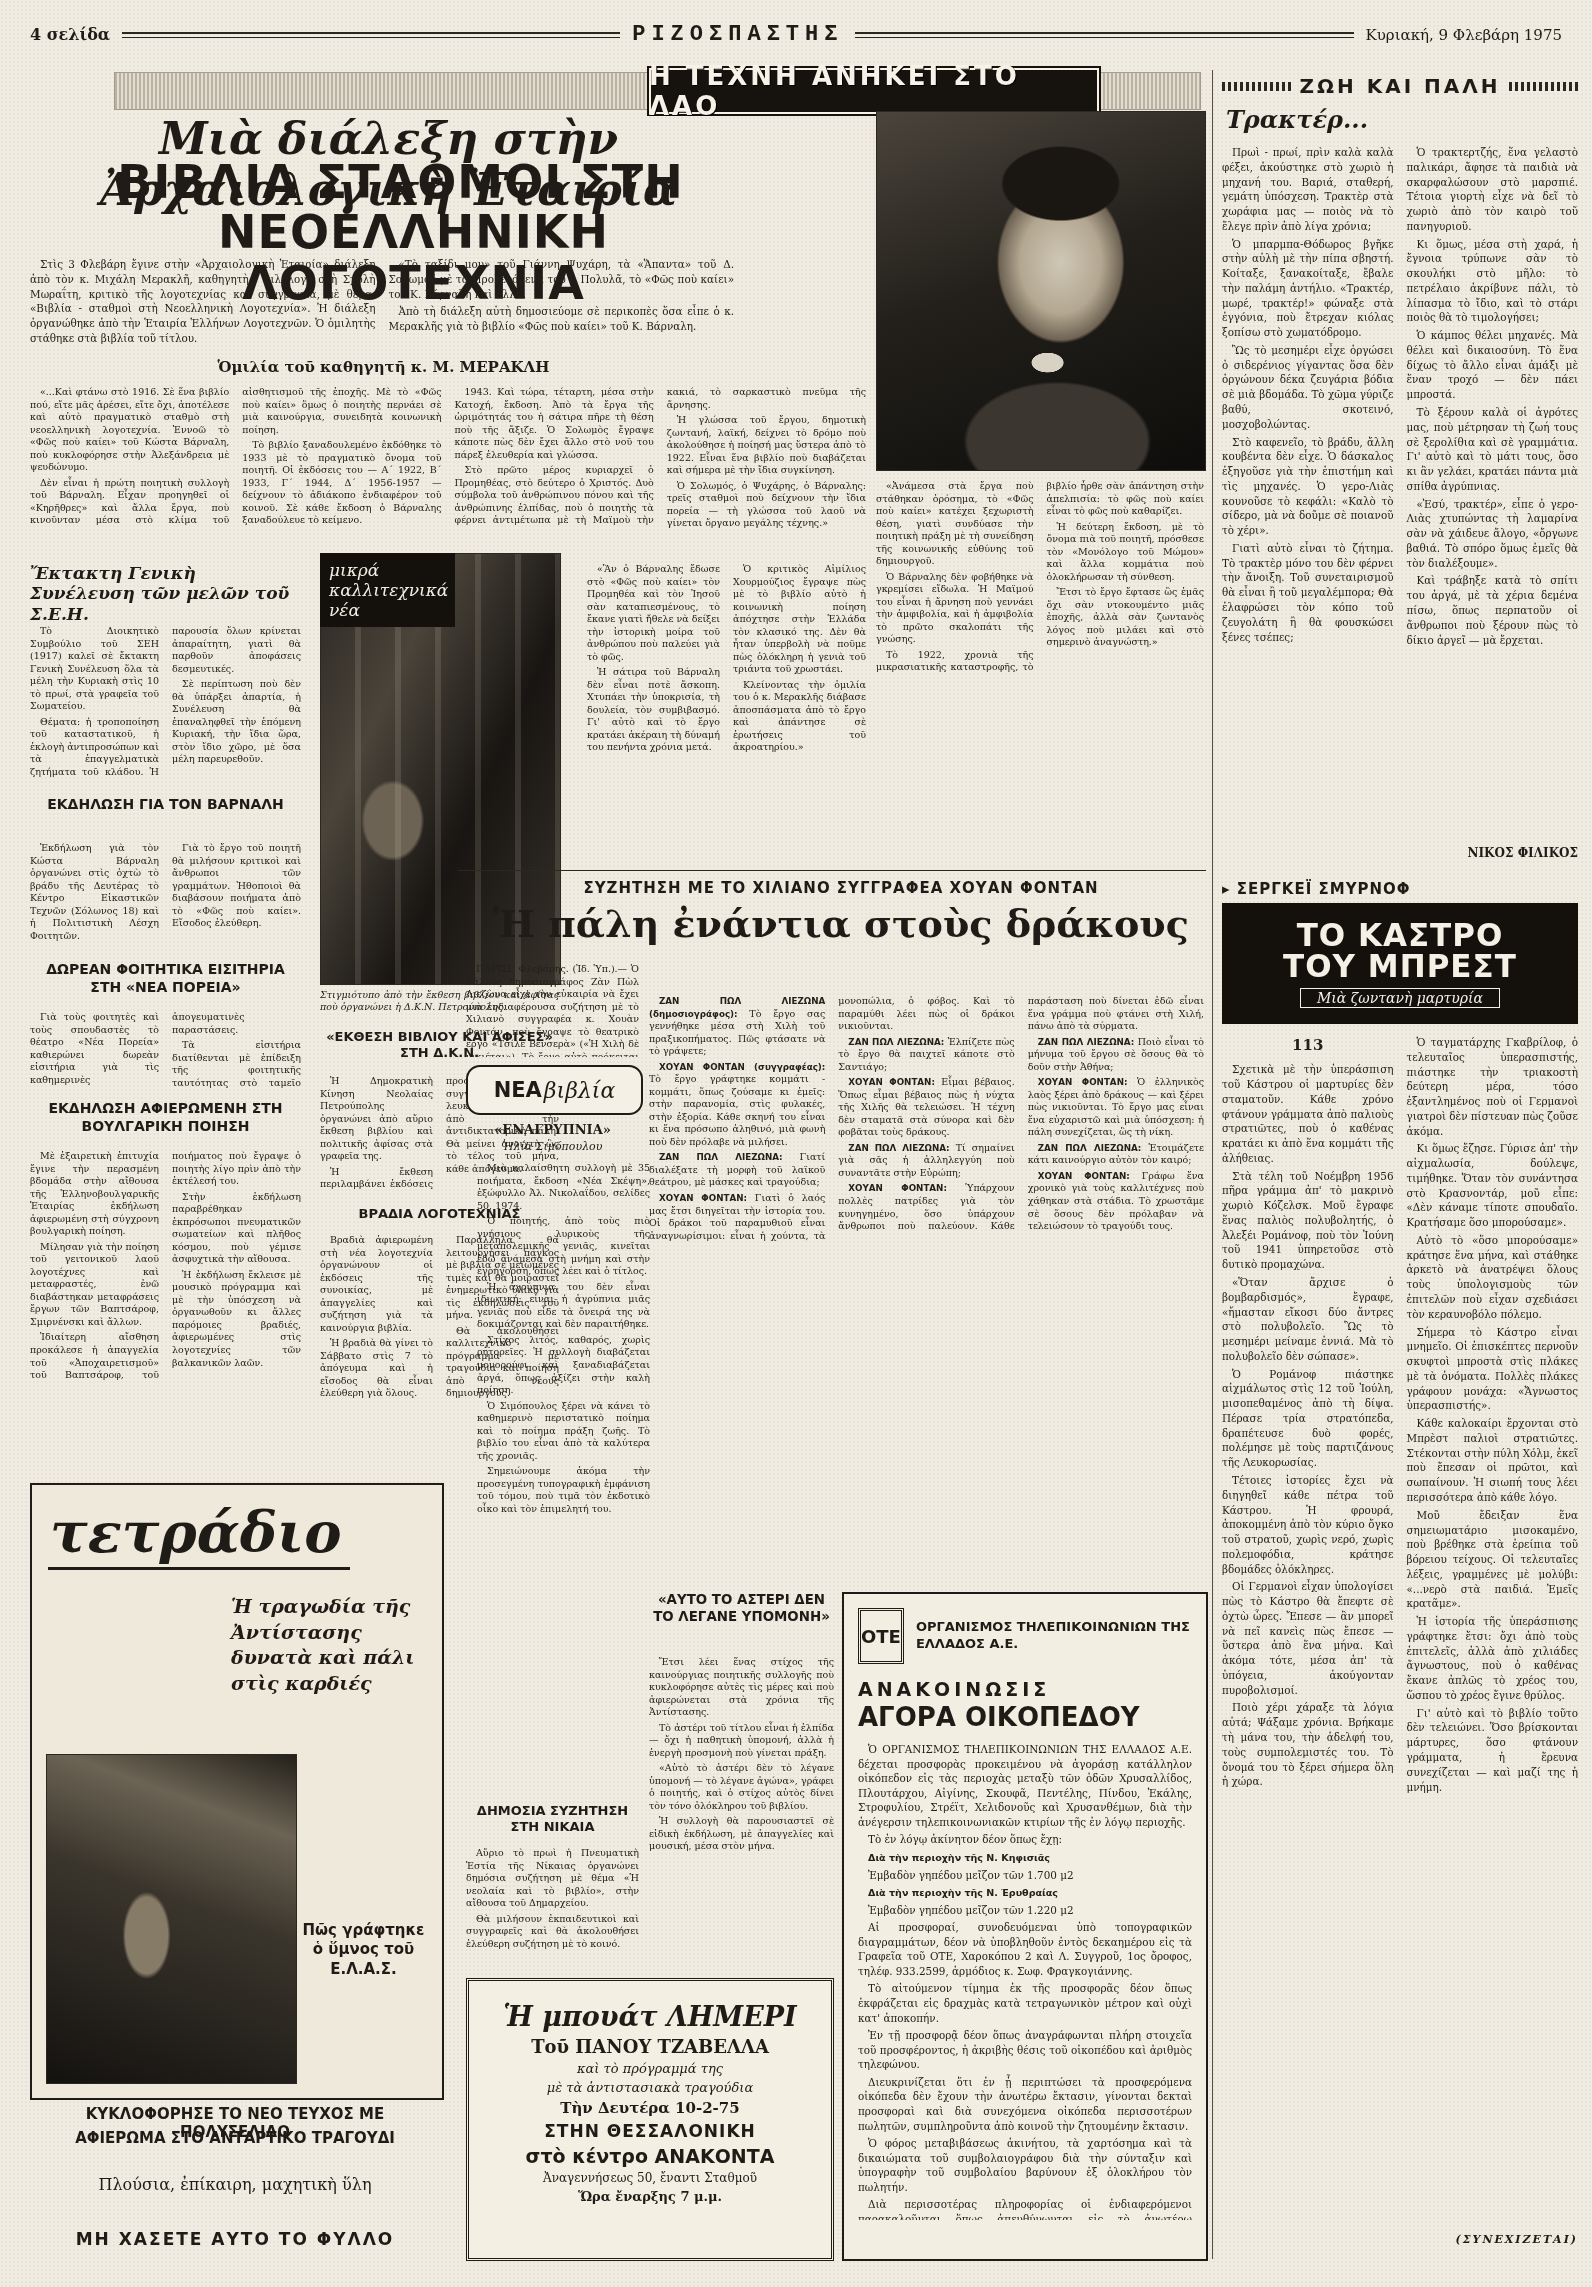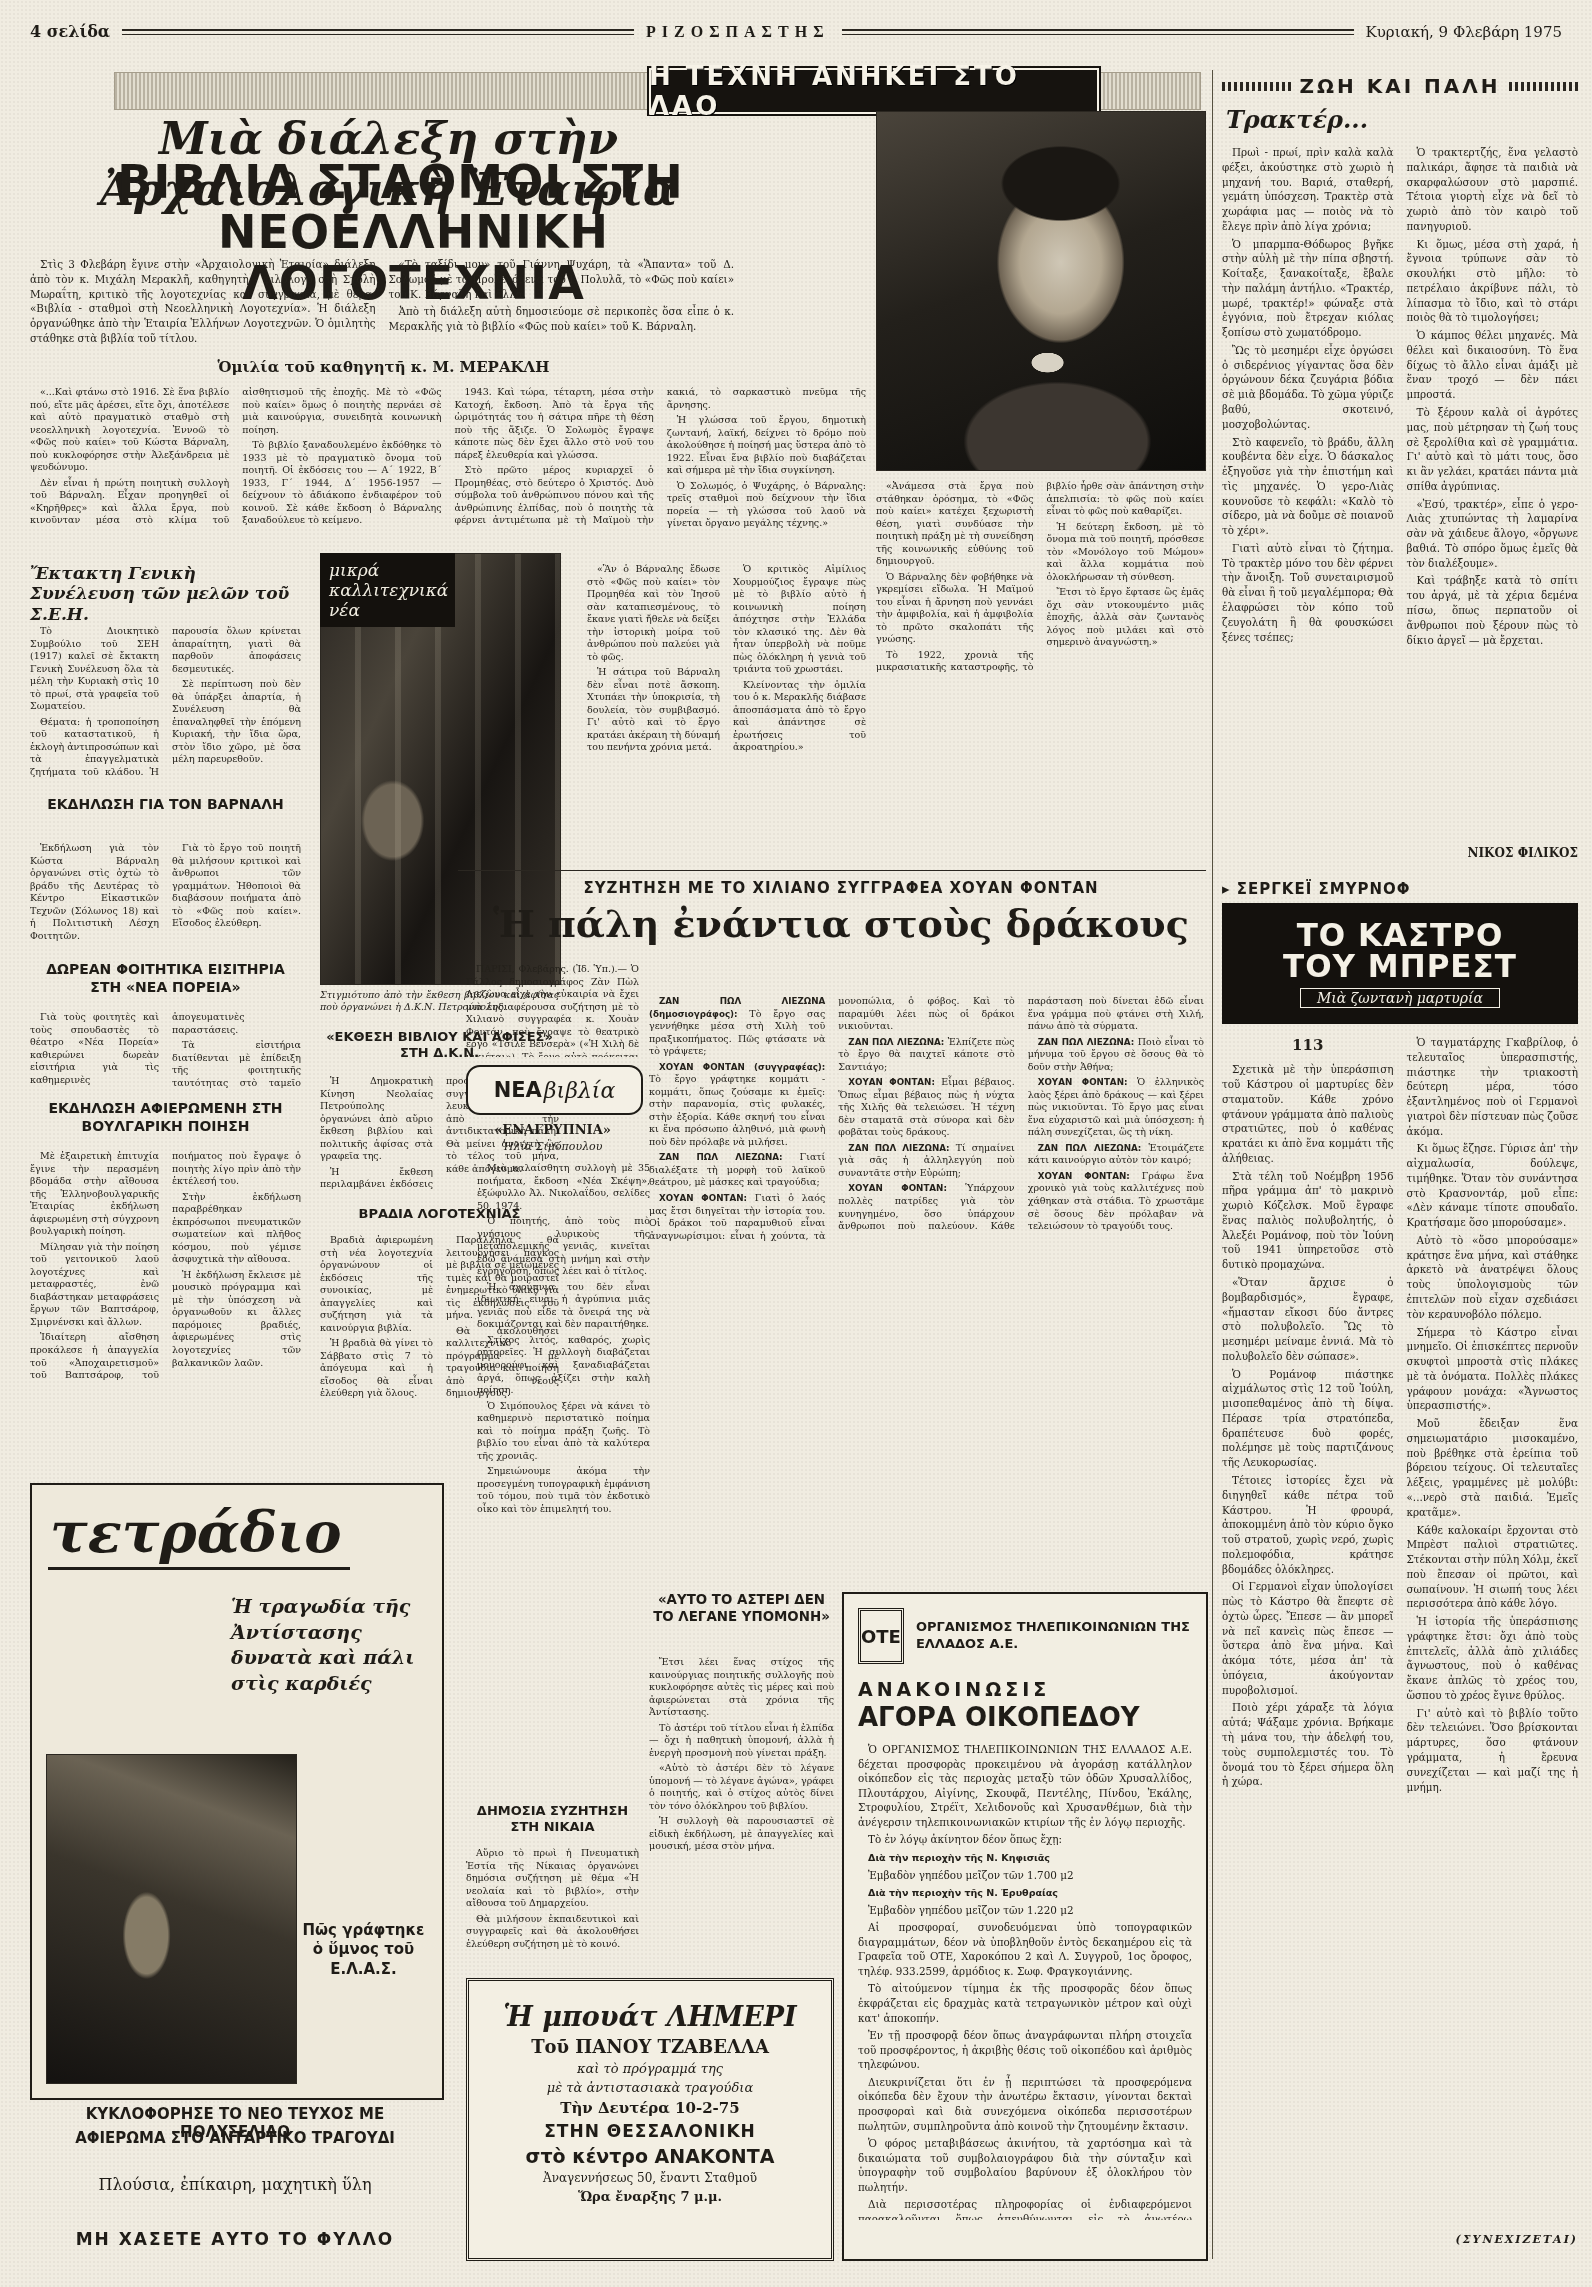--- a/index.html
+++ b/index.html
@@ -9,21 +9,21 @@
     background-image:radial-gradient(rgba(60,50,35,.05) 1px, transparent 1.3px);
     background-size:4px 4px;
     font-family:"DejaVu Serif",serif;color:#1f1c17;overflow:hidden;
   }
   .abs{position:absolute;}
   
   .header{position:absolute;left:30px;top:22px;width:1532px;display:flex;align-items:center;gap:12px;}
   .plabel{font-weight:bold;font-size:16px;white-space:nowrap;}
   .pdate{font-size:15px;white-space:nowrap;}
   .hline{flex:1;height:3px;border-top:2px solid #2b2721;border-bottom:1px solid #2b2721;}
-  .masthead{font-family:Liberation Serif, serif;font-weight:bold;font-size:16px;letter-spacing:6px;white-space:nowrap;}
+  .masthead{font-family:Liberation Mono, monospace;font-weight:bold;font-size:22px;letter-spacing:6px;white-space:nowrap;}
   
   .halftone{background:repeating-linear-gradient(90deg,#b9b2a2 0 2px,#e2ddcf 2px 4px);border:1px solid #a59d8b;}
   .banner{background:#16130f;color:#f6f2e7;display:flex;align-items:center;justify-content:center;
     font-family:"DejaVu Sans",sans-serif;font-weight:bold;font-size:26px;letter-spacing:3px;
     text-shadow:1px 1px 0 #000;border:2px solid #16130f;box-shadow:0 0 0 2px #f6f2e7 inset;}
   .zoi{display:flex;align-items:center;gap:8px;}
   .zigzag{flex:1;height:9px;background:repeating-linear-gradient(90deg,#2b2721 0 3px,transparent 3px 6px);}
   .zoi-text{font-family:"DejaVu Sans",sans-serif;font-weight:bold;font-size:20px;letter-spacing:3px;white-space:nowrap;}
   
   .h-sans{font-family:"DejaVu Sans",sans-serif;font-weight:bold;text-align:center;line-height:1.1;}
@@ -319,19 +319,19 @@
     <p class="para">Στὰ τέλη τοῦ Νοέμβρη 1956 πῆρα γράμμα ἀπ' τὸ μακρινὸ χωριὸ Κόζελσκ. Μοῦ ἔγραφε ἕνας παλιὸς πολυβολητής, ὁ Ἀλεξέι Ρομάνοφ, ποὺ τὸν Ἰούνη τοῦ 1941 ὑπηρετοῦσε στὸ δυτικὸ προμαχώνα.</p>
     <p class="para">«Ὅταν ἄρχισε ὁ βομβαρδισμός», ἔγραφε, «ἤμασταν εἴκοσι δύο ἄντρες στὸ πολυβολεῖο. Ὣς τὸ μεσημέρι μείναμε ἐννιά. Μὰ τὸ πολυβολεῖο δὲν σώπασε».</p>
     <p class="para">Ὁ Ρομάνοφ πιάστηκε αἰχμάλωτος στὶς 12 τοῦ Ἰούλη, μισοπεθαμένος ἀπὸ τὴ δίψα. Πέρασε τρία στρατόπεδα, δραπέτευσε δυὸ φορές, πολέμησε μὲ τοὺς παρτιζάνους τῆς Λευκορωσίας.</p>
     <p class="para">Τέτοιες ἱστορίες ἔχει νὰ διηγηθεῖ κάθε πέτρα τοῦ Κάστρου. Ἡ φρουρά, ἀποκομμένη ἀπὸ τὸν κύριο ὄγκο τοῦ στρατοῦ, χωρὶς νερό, χωρὶς πολεμοφόδια, κράτησε βδομάδες ὁλόκληρες.</p>
     <p class="para">Οἱ Γερμανοὶ εἶχαν ὑπολογίσει πὼς τὸ Κάστρο θὰ ἔπεφτε σὲ ὀχτὼ ὧρες. Ἔπεσε — ἂν μπορεῖ νὰ πεῖ κανεὶς πὼς ἔπεσε — ὕστερα ἀπὸ ἕνα μήνα. Καὶ ἀκόμα τότε, μέσα ἀπ' τὰ ὑπόγεια, ἀκούγονταν πυροβολισμοί.</p>
     <p class="para">Ποιὸ χέρι χάραξε τὰ λόγια αὐτά; Ψάξαμε χρόνια. Βρήκαμε τὴ μάνα του, τὴν ἀδελφή του, τοὺς συμπολεμιστές του. Τὸ ὄνομά του τὸ ξέρει σήμερα ὅλη ἡ χώρα.</p>
     <p class="para">Ὁ ταγματάρχης Γκαβρίλοφ, ὁ τελευταῖος ὑπερασπιστής, πιάστηκε τὴν τριακοστὴ δεύτερη μέρα, τόσο ἐξαντλημένος ποὺ οἱ Γερμανοὶ γιατροὶ δὲν πίστευαν πὼς ζοῦσε ἀκόμα.</p>
     <p class="para">Κι ὅμως ἔζησε. Γύρισε ἀπ' τὴν αἰχμαλωσία, δούλεψε, τιμήθηκε. Ὅταν τὸν συνάντησα στὸ Κρασνοντάρ, μοῦ εἶπε: «Δὲν κάναμε τίποτε σπουδαῖο. Κρατήσαμε ὅσο μπορούσαμε».</p>
     <p class="para">Αὐτὸ τὸ «ὅσο μπορούσαμε» κράτησε ἕνα μήνα, καὶ στάθηκε ἀρκετὸ νὰ ἀνατρέψει ὅλους τοὺς ὑπολογισμοὺς τῶν ἐπιτελῶν ποὺ εἶχαν σχεδιάσει τὸν κεραυνοβόλο πόλεμο.</p>
     <p class="para">Σήμερα τὸ Κάστρο εἶναι μνημεῖο. Οἱ ἐπισκέπτες περνοῦν σκυφτοὶ μπροστὰ στὶς πλάκες μὲ τὰ ὀνόματα. Πολλὲς πλάκες γράφουν μονάχα: «Ἄγνωστος ὑπερασπιστής».</p>
+    <p class="para">Κάθε καλοκαίρι ἔρχονται στὸ Μπρὲστ παλιοὶ στρατιῶτες. Στέκονται στὴν πύλη Χόλμ, ἐκεῖ ποὺ ἔπεσαν οἱ πρῶτοι, καὶ σωπαίνουν. Ἡ σιωπή τους λέει περισσότερα ἀπὸ κάθε λόγο.</p>
     <p class="para">Μοῦ ἔδειξαν ἕνα σημειωματάριο μισοκαμένο, ποὺ βρέθηκε στὰ ἐρείπια τοῦ βόρειου τείχους. Οἱ τελευταῖες λέξεις, γραμμένες μὲ μολύβι: «...νερὸ στὰ παιδιά. Ἐμεῖς κρατᾶμε».</p>
-    <p class="para">Κάθε καλοκαίρι ἔρχονται στὸ Μπρὲστ παλιοὶ στρατιῶτες. Στέκονται στὴν πύλη Χόλμ, ἐκεῖ ποὺ ἔπεσαν οἱ πρῶτοι, καὶ σωπαίνουν. Ἡ σιωπή τους λέει περισσότερα ἀπὸ κάθε λόγο.</p>
     <p class="para">Ἡ ἱστορία τῆς ὑπεράσπισης γράφτηκε ἔτσι: ὄχι ἀπὸ τοὺς ἐπιτελεῖς, ἀλλὰ ἀπὸ χιλιάδες ἄγνωστους, ποὺ ὁ καθένας ἔκανε ἁπλῶς τὸ χρέος του, ὥσπου τὸ χρέος ἔγινε θρύλος.</p>
     <p class="para">Γι' αὐτὸ καὶ τὸ βιβλίο τοῦτο δὲν τελειώνει. Ὅσο βρίσκονται μάρτυρες, ὅσο φτάνουν γράμματα, ἡ ἔρευνα συνεχίζεται — καὶ μαζί της ἡ μνήμη.</p>
   </div>
 <div class="abs continued" style="left:1222px;top:2233px;width:356px;">(ΣΥΝΕΧΙΖΕΤΑΙ)</div>
 
 
 </body></html>

